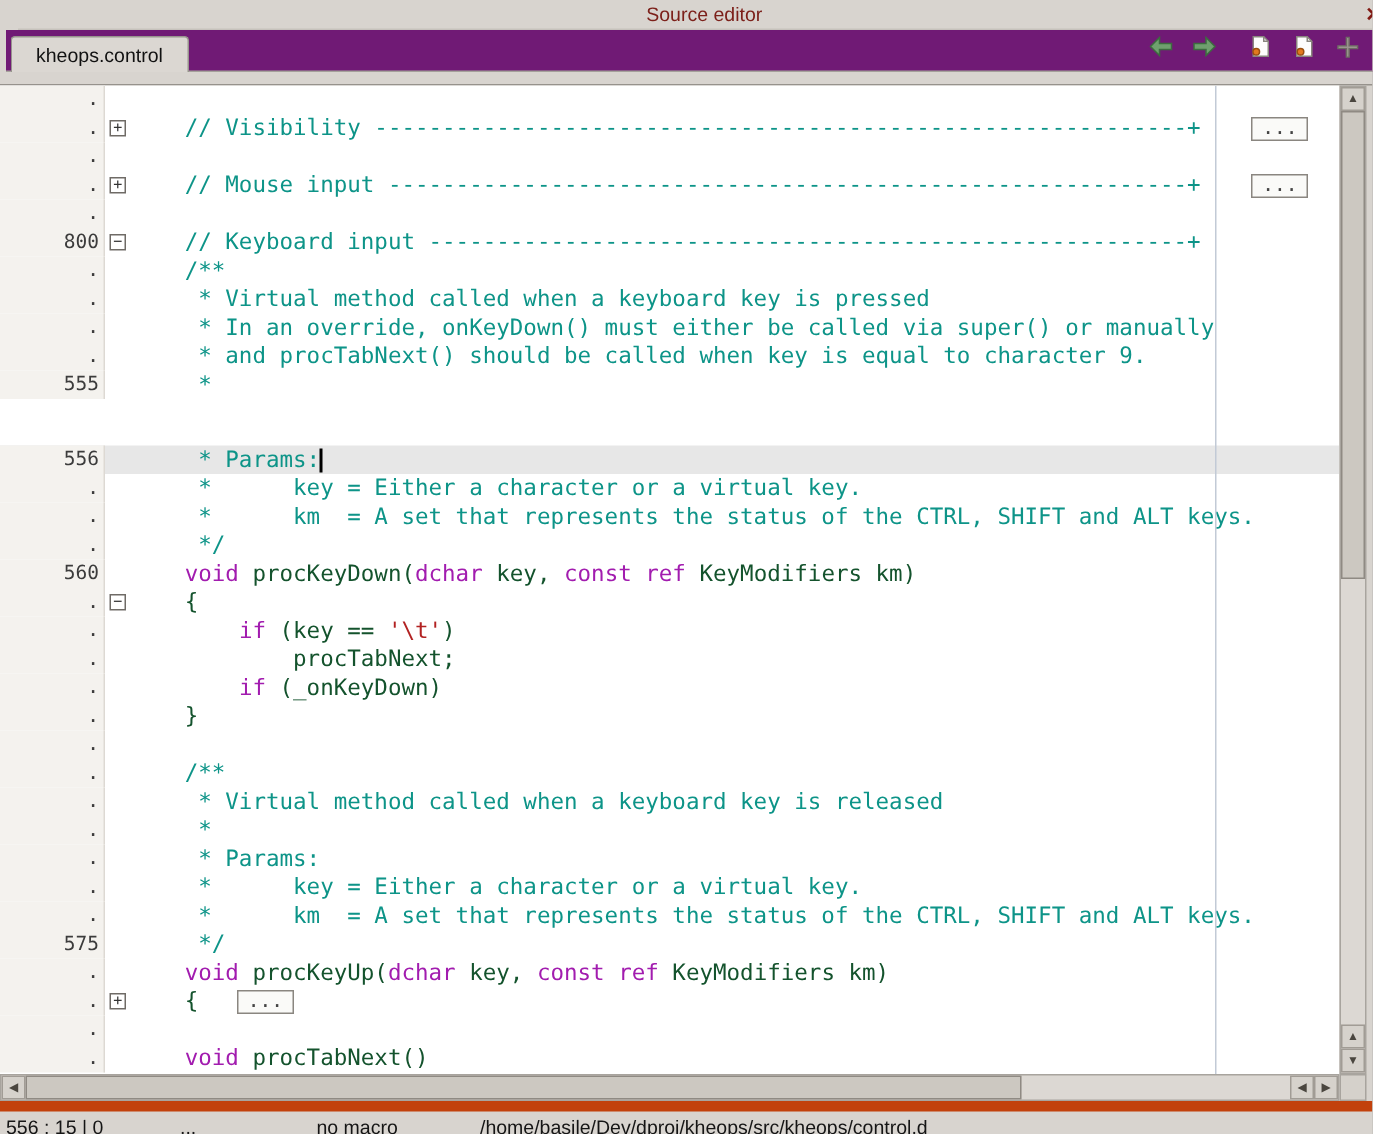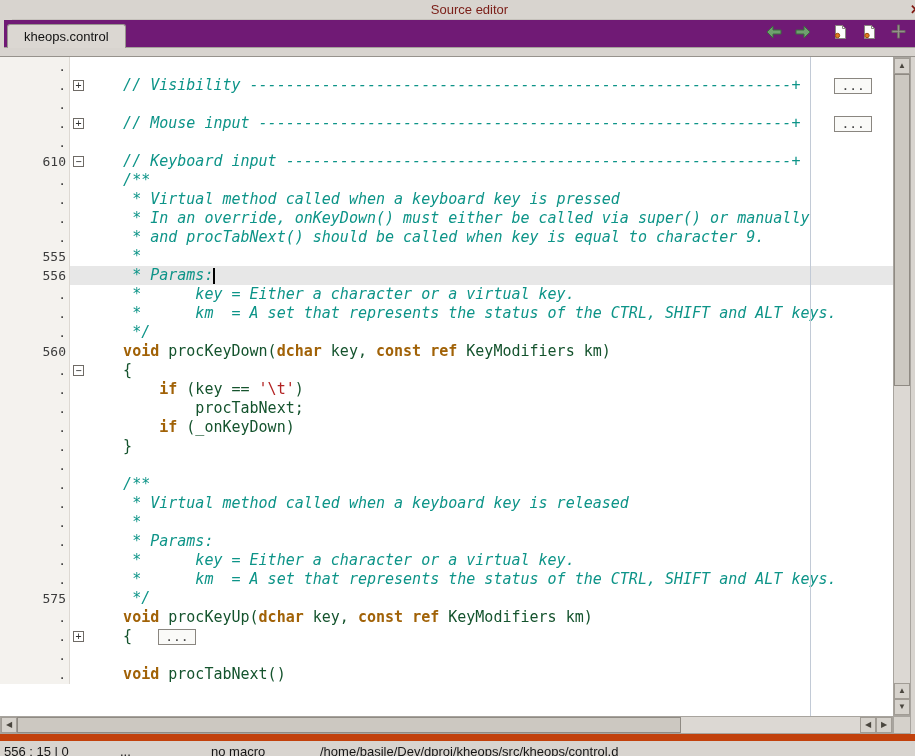--- a/index.html
+++ b/index.html
@@ -20,30 +20,30 @@
   .tools{position:absolute;right:10px;top:0;height:27px;display:flex;align-items:center;gap:7px;}
   .toolbtn{width:22px;height:22px;display:flex;align-items:center;justify-content:center;}
   .toolbtn.gapbefore{margin-left:8px;}
   
   .editor-topline{position:absolute;left:0;top:56px;width:915px;height:1px;background:#96928c;}
   .editor{position:absolute;left:0;top:57px;width:893px;height:659px;background:#ffffff;
           overflow:hidden;}
   .marginline{position:absolute;left:810px;top:0;width:1px;height:659px;background:#c2cad6;}
   .row{display:flex;height:19px;line-height:19px;white-space:pre;
        font-family:"DejaVu Sans Mono",monospace;font-size:15px;}
-  .row.cur{background:#e7e7e7;}
+  .row.cur{background:#e7e7e7;margin-top:31px;}
   .gut{flex:0 0 70px;text-align:right;padding-right:3px;background:#f4f2ee;
        border-right:1px solid #ddd9d3;color:#3c3c3c;font-size:13px;box-sizing:border-box;}
   .foldcol{flex:0 0 17px;position:relative;}
   .fold{position:absolute;left:3px;top:4px;width:11px;height:11px;border:1px solid #6f6b66;
         background:#fff;font-size:10px;line-height:9px;text-align:center;color:#333;
         box-sizing:border-box;font-family:"DejaVu Sans Mono",monospace;}
   .code{flex:1;}
-  .cm{color:#0d9488;font-style:italic;}
-  .kw{color:#a16207;font-weight:bold;}
+  .cm{color:#0d9488;}
+  .kw{color:#a21caf;font-weight:normal;}
   .st{color:#b22222;}
   .pl{color:#14532d;}
   .caret{display:inline-block;width:2px;height:16px;background:#000;vertical-align:middle;}
   .ellipsis{display:inline-block;height:16px;line-height:13px;border:1px solid #8a8680;
             background:#fafaf8;color:#444;padding:0 6px;font-size:13px;vertical-align:middle;
             box-sizing:border-box;font-style:normal;}
   .ellipsis.trail{margin-left:34px;}
   .ellipsis.inline{margin-left:26px;}
   
   .vscroll{position:absolute;left:893px;top:57px;width:18px;height:659px;background:#dcd8d3;
@@ -133,21 +133,21 @@
   <div class="editor-topline"></div>
 
   <div class="editor">
     <div class="marginline"></div>
     <div id="lines">
         <div class="row"><span class="gut">.</span><span class="foldcol"></span><span class="code"></span></div>
         <div class="row"><span class="gut">.</span><span class="foldcol"><span class="fold">+</span></span><span class="code"><span class="cm">    // Visibility ------------------------------------------------------------+</span><span class="ellipsis trail">...</span></span></div>
         <div class="row"><span class="gut">.</span><span class="foldcol"></span><span class="code"></span></div>
         <div class="row"><span class="gut">.</span><span class="foldcol"><span class="fold">+</span></span><span class="code"><span class="cm">    // Mouse input -----------------------------------------------------------+</span><span class="ellipsis trail">...</span></span></div>
         <div class="row"><span class="gut">.</span><span class="foldcol"></span><span class="code"></span></div>
-        <div class="row"><span class="gut">610</span><span class="foldcol"><span class="fold">−</span></span><span class="code"><span class="cm">    // Keyboard input --------------------------------------------------------+</span></span></div>
+        <div class="row"><span class="gut">800</span><span class="foldcol"><span class="fold">−</span></span><span class="code"><span class="cm">    // Keyboard input --------------------------------------------------------+</span></span></div>
         <div class="row"><span class="gut">.</span><span class="foldcol"></span><span class="code"><span class="cm">    /**</span></span></div>
         <div class="row"><span class="gut">.</span><span class="foldcol"></span><span class="code"><span class="cm">     * Virtual method called when a keyboard key is pressed</span></span></div>
         <div class="row"><span class="gut">.</span><span class="foldcol"></span><span class="code"><span class="cm">     * In an override, onKeyDown() must either be called via super() or manually</span></span></div>
         <div class="row"><span class="gut">.</span><span class="foldcol"></span><span class="code"><span class="cm">     * and procTabNext() should be called when key is equal to character 9.</span></span></div>
         <div class="row"><span class="gut">555</span><span class="foldcol"></span><span class="code"><span class="cm">     *</span></span></div>
         <div class="row cur"><span class="gut">556</span><span class="foldcol"></span><span class="code"><span class="cm">     * Params:</span><span class="caret"></span></span></div>
         <div class="row"><span class="gut">.</span><span class="foldcol"></span><span class="code"><span class="cm">     *      key = Either a character or a virtual key.</span></span></div>
         <div class="row"><span class="gut">.</span><span class="foldcol"></span><span class="code"><span class="cm">     *      km  = A set that represents the status of the CTRL, SHIFT and ALT keys.</span></span></div>
         <div class="row"><span class="gut">.</span><span class="foldcol"></span><span class="code"><span class="cm">     */</span></span></div>
         <div class="row"><span class="gut">560</span><span class="foldcol"></span><span class="code"><span class="kw">    void</span><span class="pl"> procKeyDown(</span><span class="kw">dchar</span><span class="pl"> key, </span><span class="kw">const</span><span class="pl"> </span><span class="kw">ref</span><span class="pl"> KeyModifiers km)</span></span></div>

